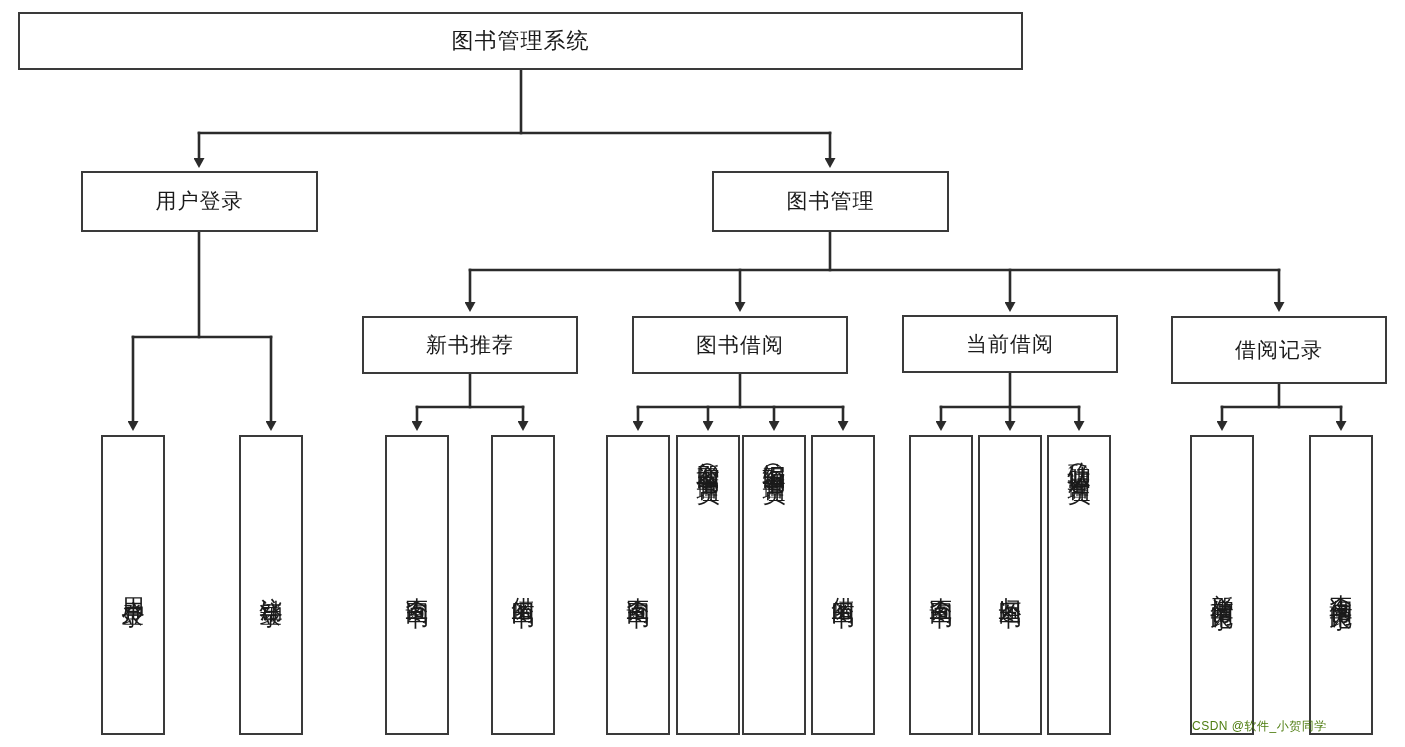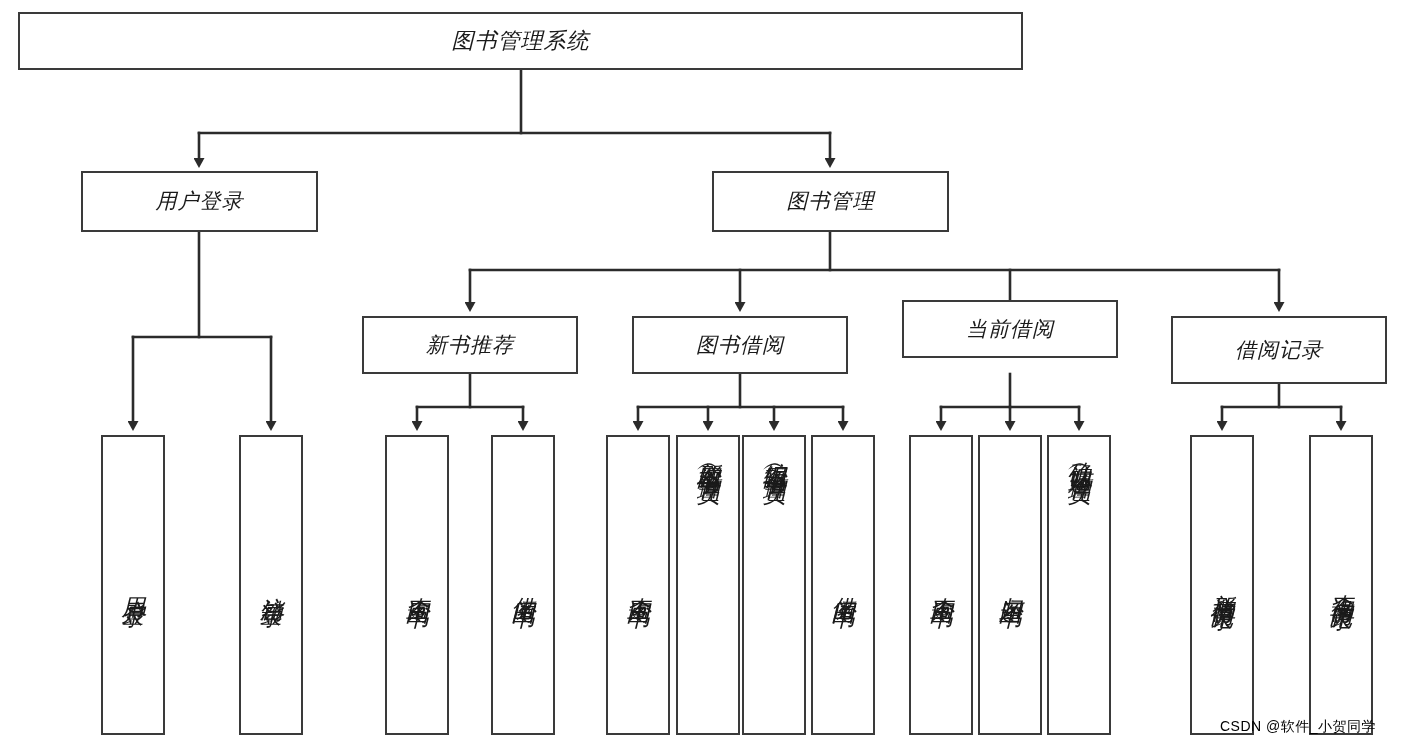--- a/index.html
+++ b/index.html
@@ -28,21 +28,20 @@
   .node {
     position: absolute;
     box-sizing: border-box;
     background: #ffffff;
     border: 2px solid #3a3a3a;
     display: flex;
     align-items: center;
     justify-content: center;
     color: #1a1a1a;
     z-index: 2;
-    font-style: italic;
   }
   .node .lbl {
     display: block;
     text-align: center;
     line-height: 1.18;
     white-space: nowrap;
   }
   
   .node.h .lbl {
     font-size: 21px;
@@ -64,26 +63,25 @@
     font-size: 23px;
     letter-spacing: 3px;
     line-height: 1;
   }
   .node.v.mid {
     align-items: center;
     padding-top: 0;
   }
   .watermark {
     position: absolute;
-    font-size: 14px;
-    color: #000000;
+    font-size: 12px;
+    color: #4d7c0f;
     white-space: nowrap;
     z-index: 3;
     letter-spacing: 0.5px;
-    margin-left: 28px;
   }
 </style>
 </head>
 <body>
 
 <div id="canvas">
 
   <svg id="edges" viewBox="0 0 1405 747" xmlns="http://www.w3.org/2000/svg">
     <defs>
       <marker id="arrow" markerWidth="10" markerHeight="11" refX="1" refY="5.5" orient="auto" markerUnits="userSpaceOnUse">
@@ -146,21 +144,21 @@
   <div class="node h" style="left:712px; top:171px; width:237px; height:61px;">
     <span class="lbl">图书管理</span>
   </div>
 
   <div class="node h" style="left:632px; top:316px; width:216px; height:58px;">
     <span class="lbl">图书借阅</span>
   </div>
   <div class="node h" style="left:362px; top:316px; width:216px; height:58px;">
     <span class="lbl">新书推荐</span>
   </div>
-  <div class="node h" style="left:902px; top:300px; width:216px; height:58px;">
+  <div class="node h" style="left:902px; top:315px; width:216px; height:58px;">
     <span class="lbl">当前借阅</span>
   </div>
   <div class="node h" style="left:1171px; top:316px; width:216px; height:68px;">
     <span class="lbl">借阅记录</span>
   </div>
 
   <div class="node v mid" style="left:101px; top:435px; width:64px; height:300px;">
     <span class="lbl">用户登录</span>
   </div>
   <div class="node v mid" style="left:239px; top:435px; width:64px; height:300px;">

